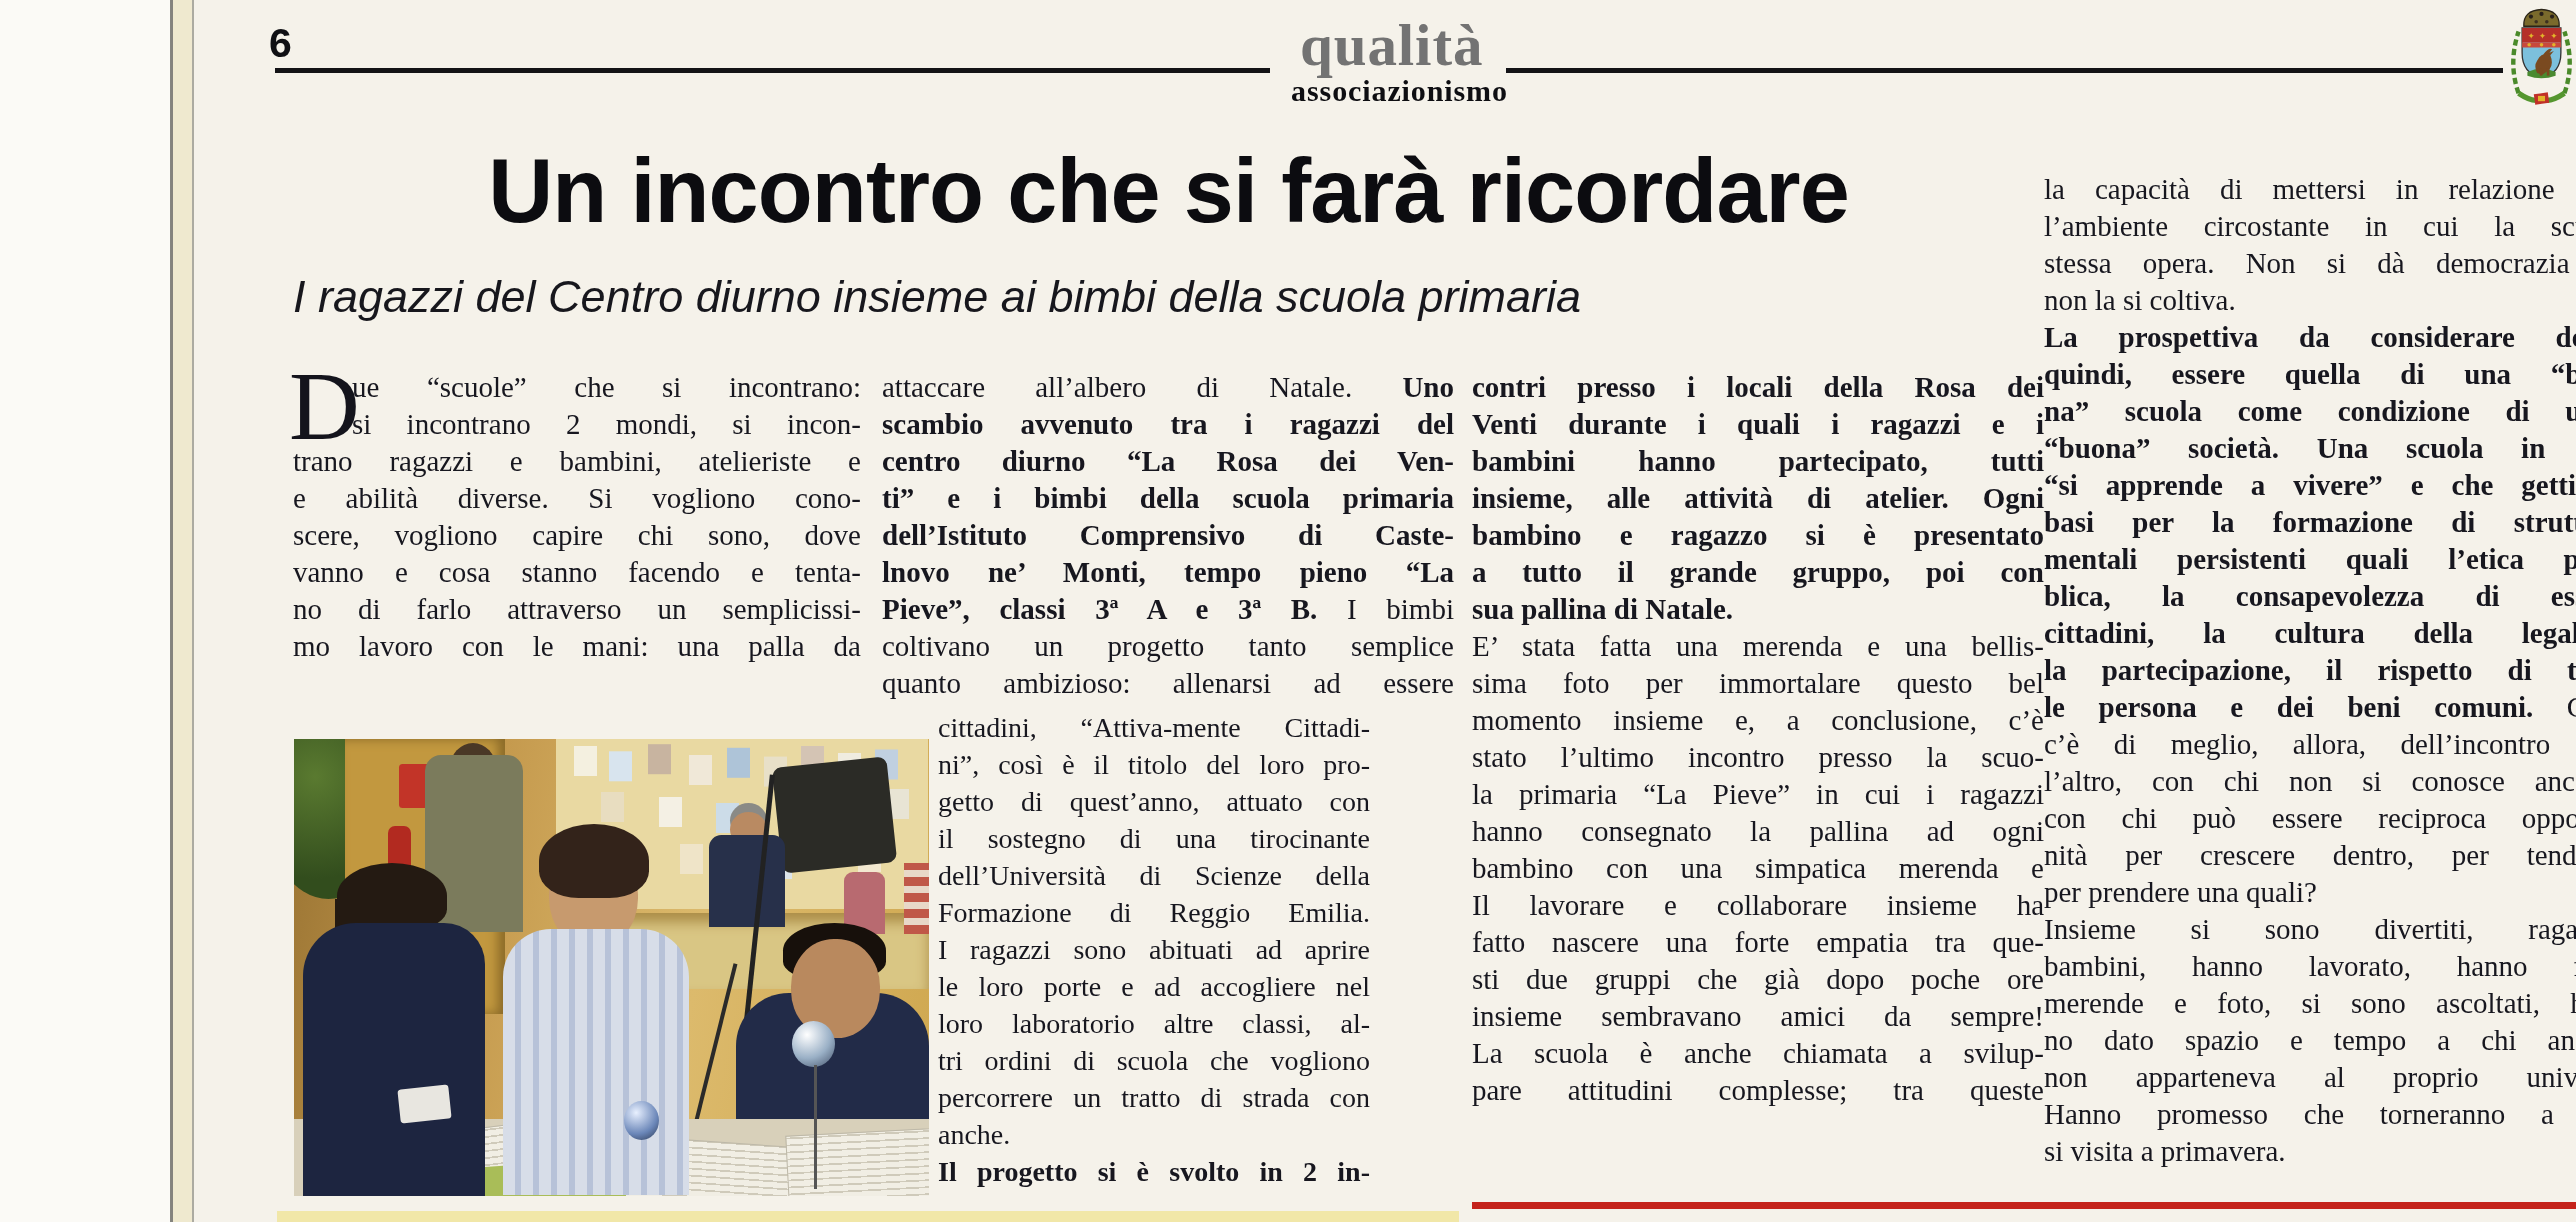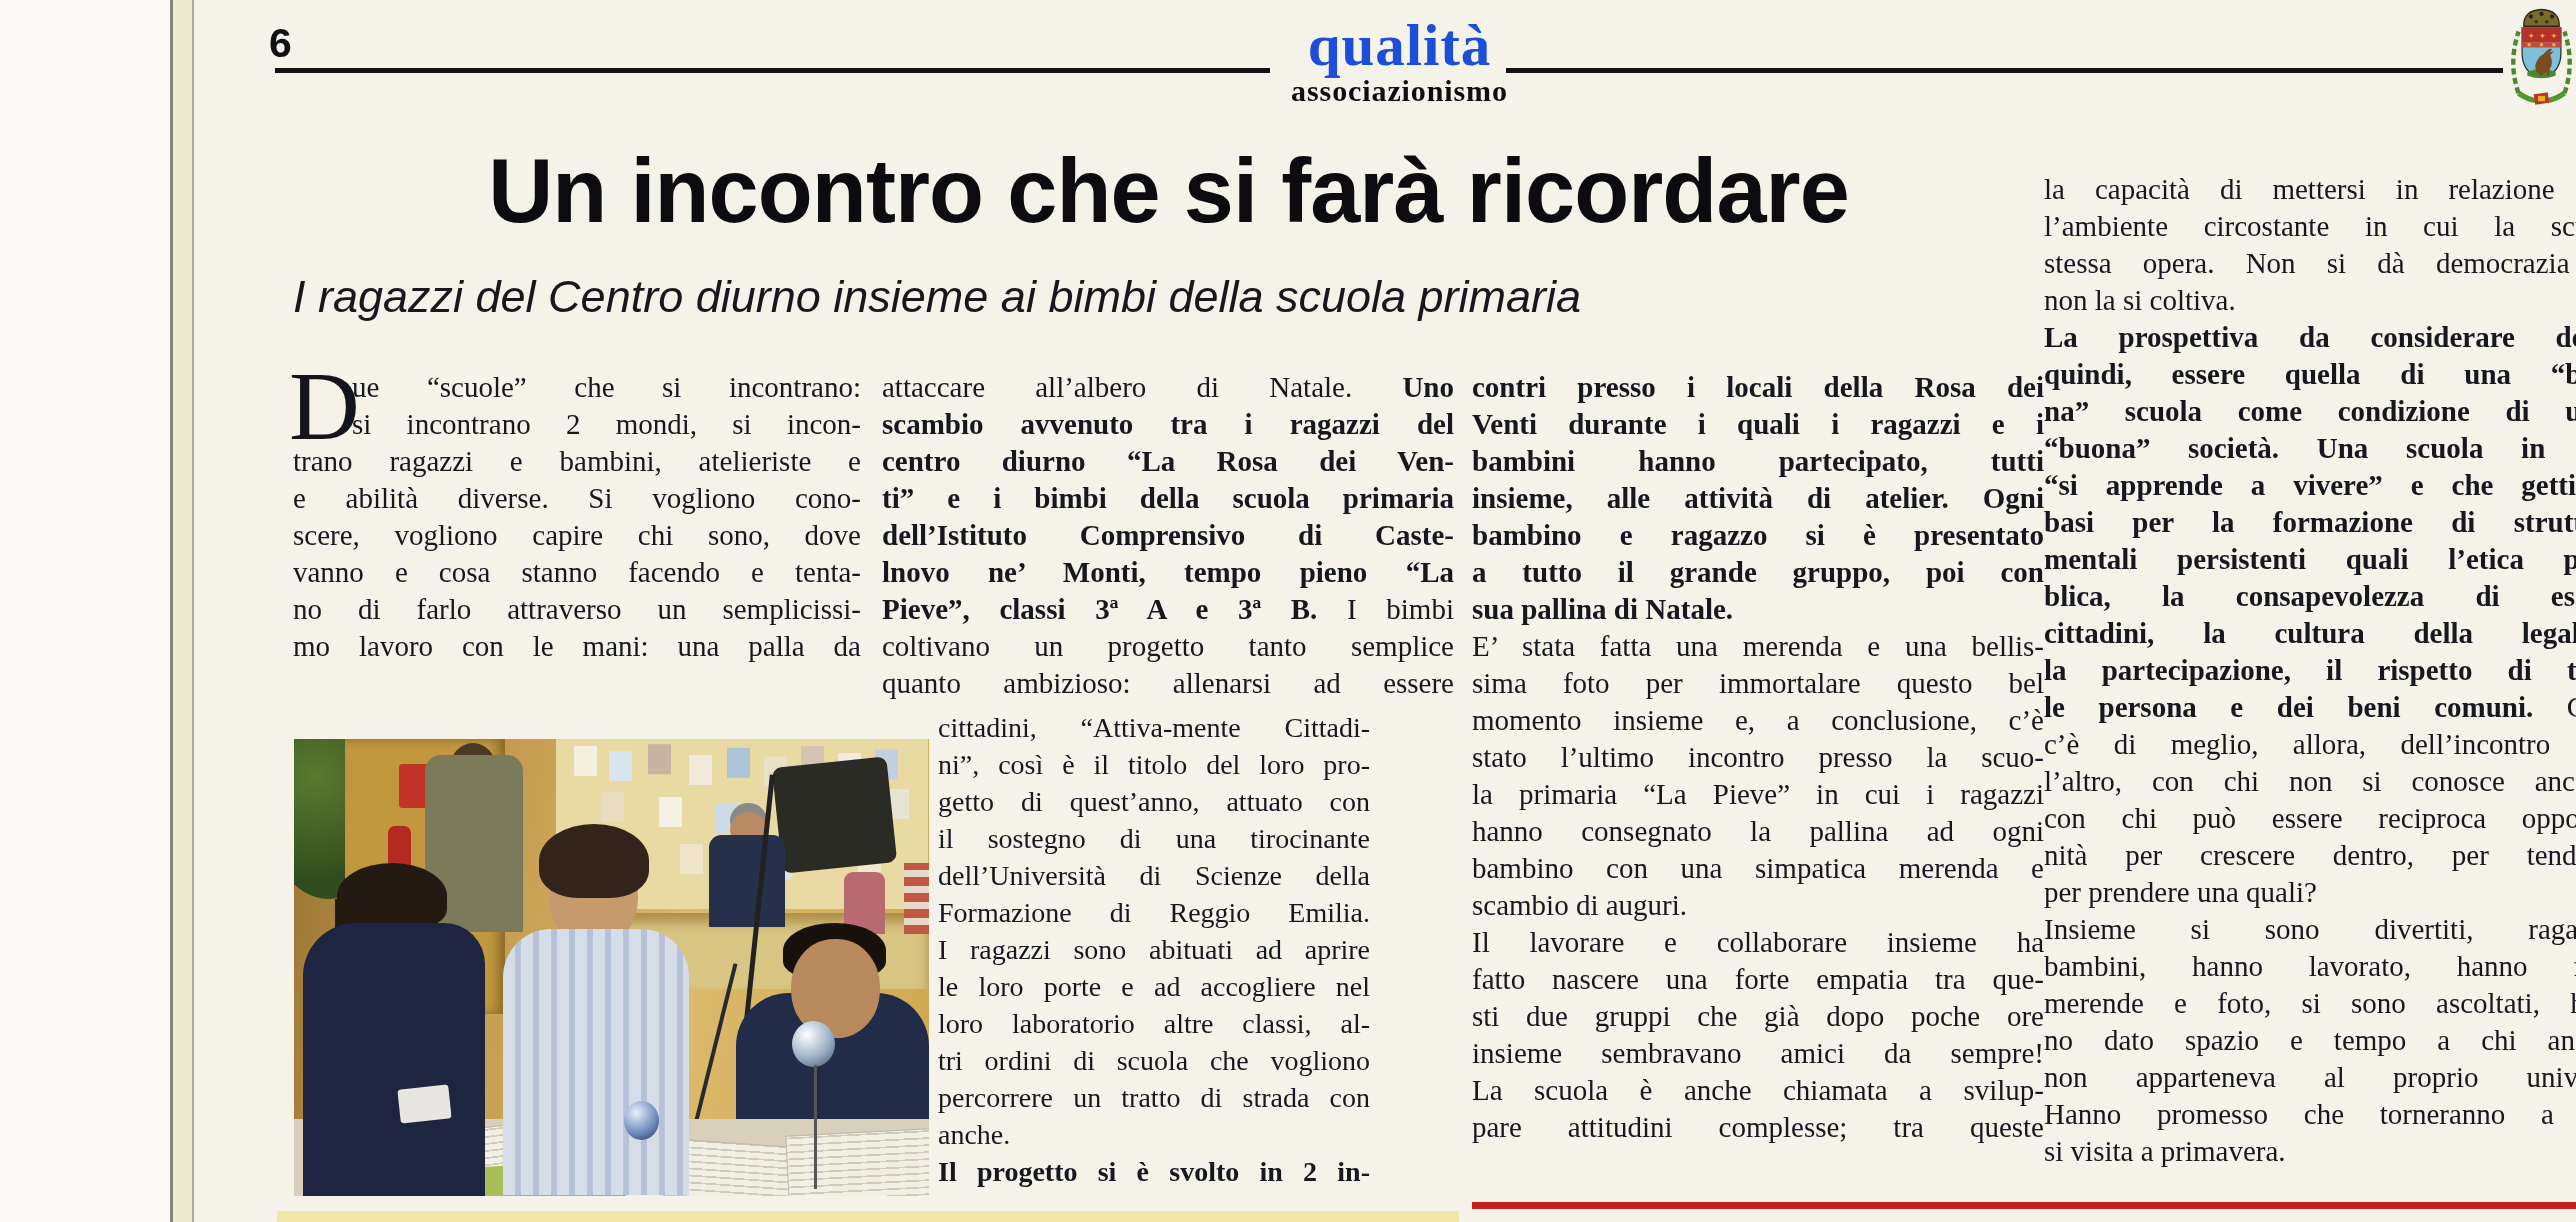--- a/index.html
+++ b/index.html
@@ -10,22 +10,22 @@
   #left-strip{left:0;top:0;width:171px;height:1223px;background:#fbfaf6;}
   #fold-band{left:173px;top:0;width:18.6px;height:1223px;background:#efe9cf;}
   #fold-line-a{left:170px;top:0;width:2.7px;height:1223px;background:#5d5d58;opacity:.75;}
   #fold-line-b{left:192px;top:0;width:1.8px;height:1223px;background:#8d8d82;opacity:.7;}
   
   #page-number{left:269px;top:19.5px;font-family:"Liberation Sans","DejaVu Sans",sans-serif;
                font-weight:700;font-size:41px;color:#101014;}
   .hrule{height:5.3px;background:#131316;top:68px;}
   #rule-left{left:275px;width:995px;}
   #rule-right{left:1506px;width:997px;}
-  #section-title{left:1249px;top:10.6px;width:301px;text-align:center;font-weight:700;font-size:59px;
-                 letter-spacing:0.9px;color:#1d4ed8;}
+  #section-title{left:1300px;top:10.6px;width:301px;font-weight:700;font-size:59px;
+                 letter-spacing:0.9px;color:#737373;}
   #section-subtitle{left:1249px;top:74px;width:301px;text-align:center;font-weight:700;font-size:30px;
                     letter-spacing:0.9px;color:#0e0e12;}
   
   #headline{left:293px;top:140px;width:1751px;text-align:center;
             font-family:"Liberation Sans","DejaVu Sans",sans-serif;font-weight:700;
             font-size:90px;letter-spacing:-0.9px;color:#0c0c10;white-space:nowrap;}
   #subheadline{left:293px;top:271px;width:1751px;text-align:left;
                font-family:"Liberation Sans","DejaVu Sans",sans-serif;font-style:italic;
                font-size:45px;color:#17171d;white-space:nowrap;}
   
@@ -190,21 +190,20 @@
       <div class="tl"><span class="b">bambino e ragazzo si è presentato</span></div>
       <div class="tl"><span class="b">a tutto il grande gruppo, poi con</span></div>
       <div class="tl end"><span class="b">sua pallina di Natale.</span></div>
       <div class="tl"><span>E’ stata fatta una merenda e una bellis-</span></div>
       <div class="tl"><span>sima foto per immortalare questo bel</span></div>
       <div class="tl"><span>momento insieme e, a conclusione, c’è</span></div>
       <div class="tl"><span>stato l’ultimo incontro presso la scuo-</span></div>
       <div class="tl"><span>la primaria “La Pieve” in cui i ragazzi</span></div>
       <div class="tl"><span>hanno consegnato la pallina ad ogni</span></div>
       <div class="tl"><span>bambino con una simpatica merenda e</span></div>
-      <div class="tl end"><span>scambio di auguri.</span></div>
       <div class="tl"><span>Il lavorare e collaborare insieme ha</span></div>
       <div class="tl"><span>fatto nascere una forte empatia tra que-</span></div>
       <div class="tl"><span>sti due gruppi che già dopo poche ore</span></div>
       <div class="tl"><span>insieme sembravano amici da sempre!</span></div>
       <div class="tl"><span>La scuola è anche chiamata a svilup-</span></div>
       <div class="tl"><span>pare attitudini complesse; tra queste</span></div>
     </div>
   <div class="abs col" id="col4">
       <div class="tl"><span>la capacità di mettersi in relazione co</span></div>
       <div class="tl"><span>l’ambiente circostante in cui la scuol</span></div>

